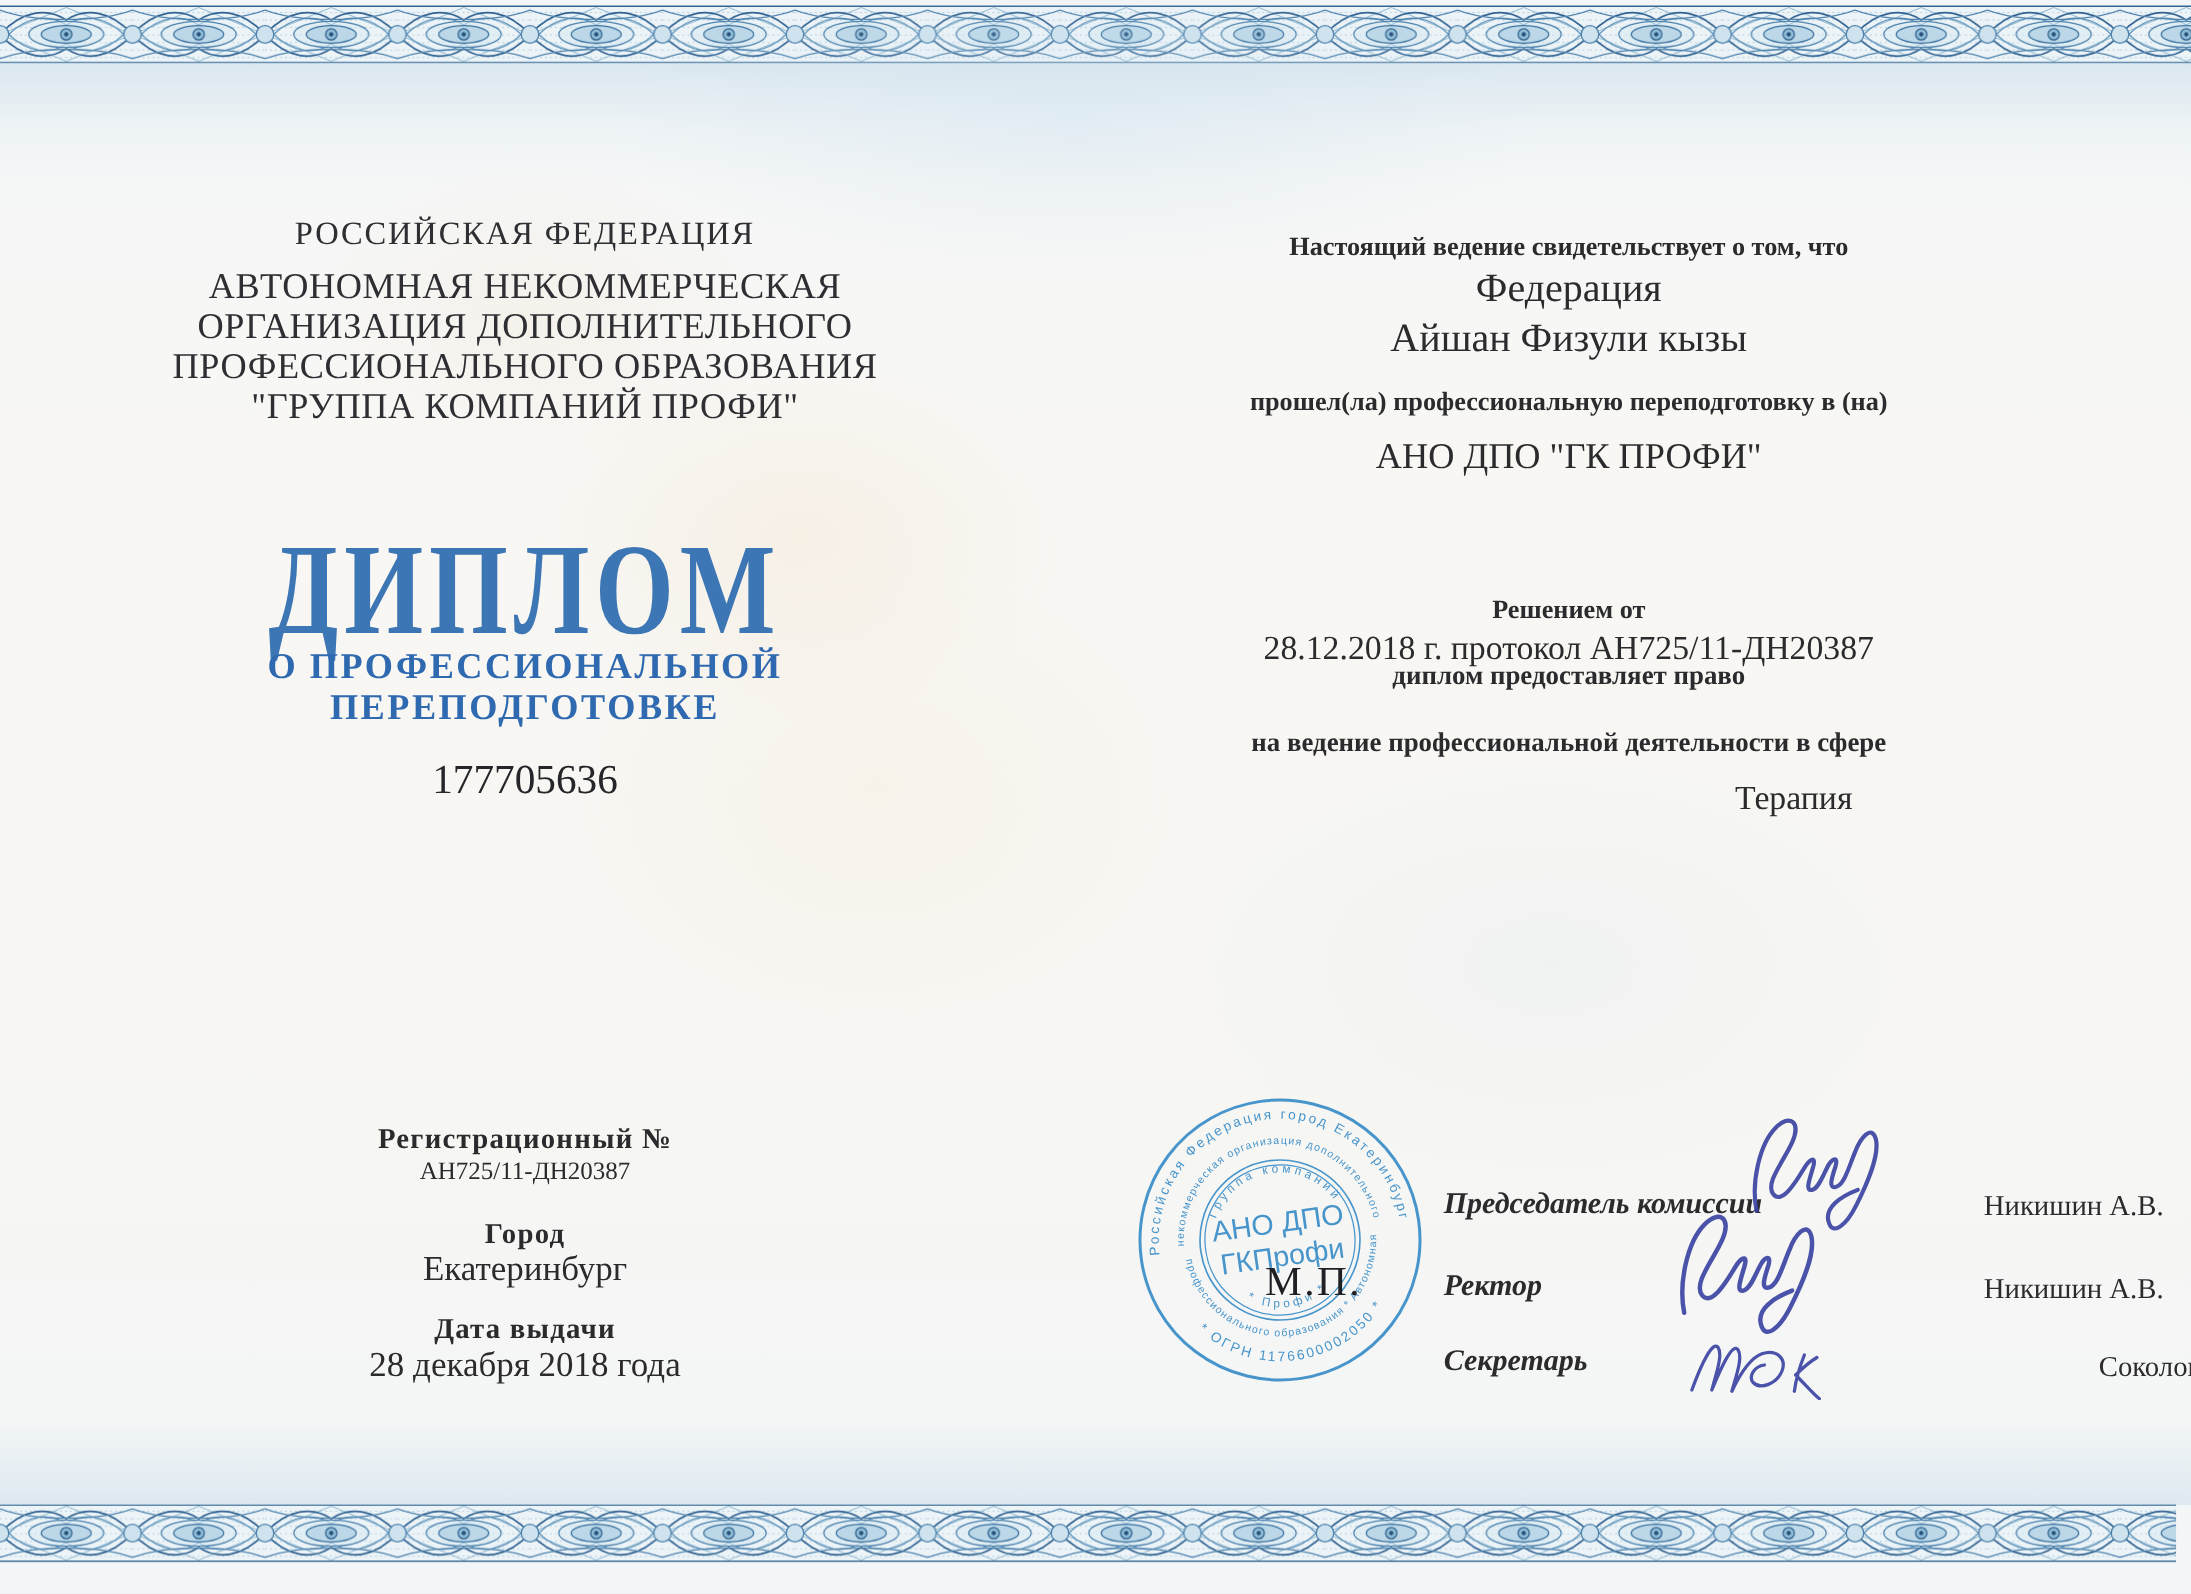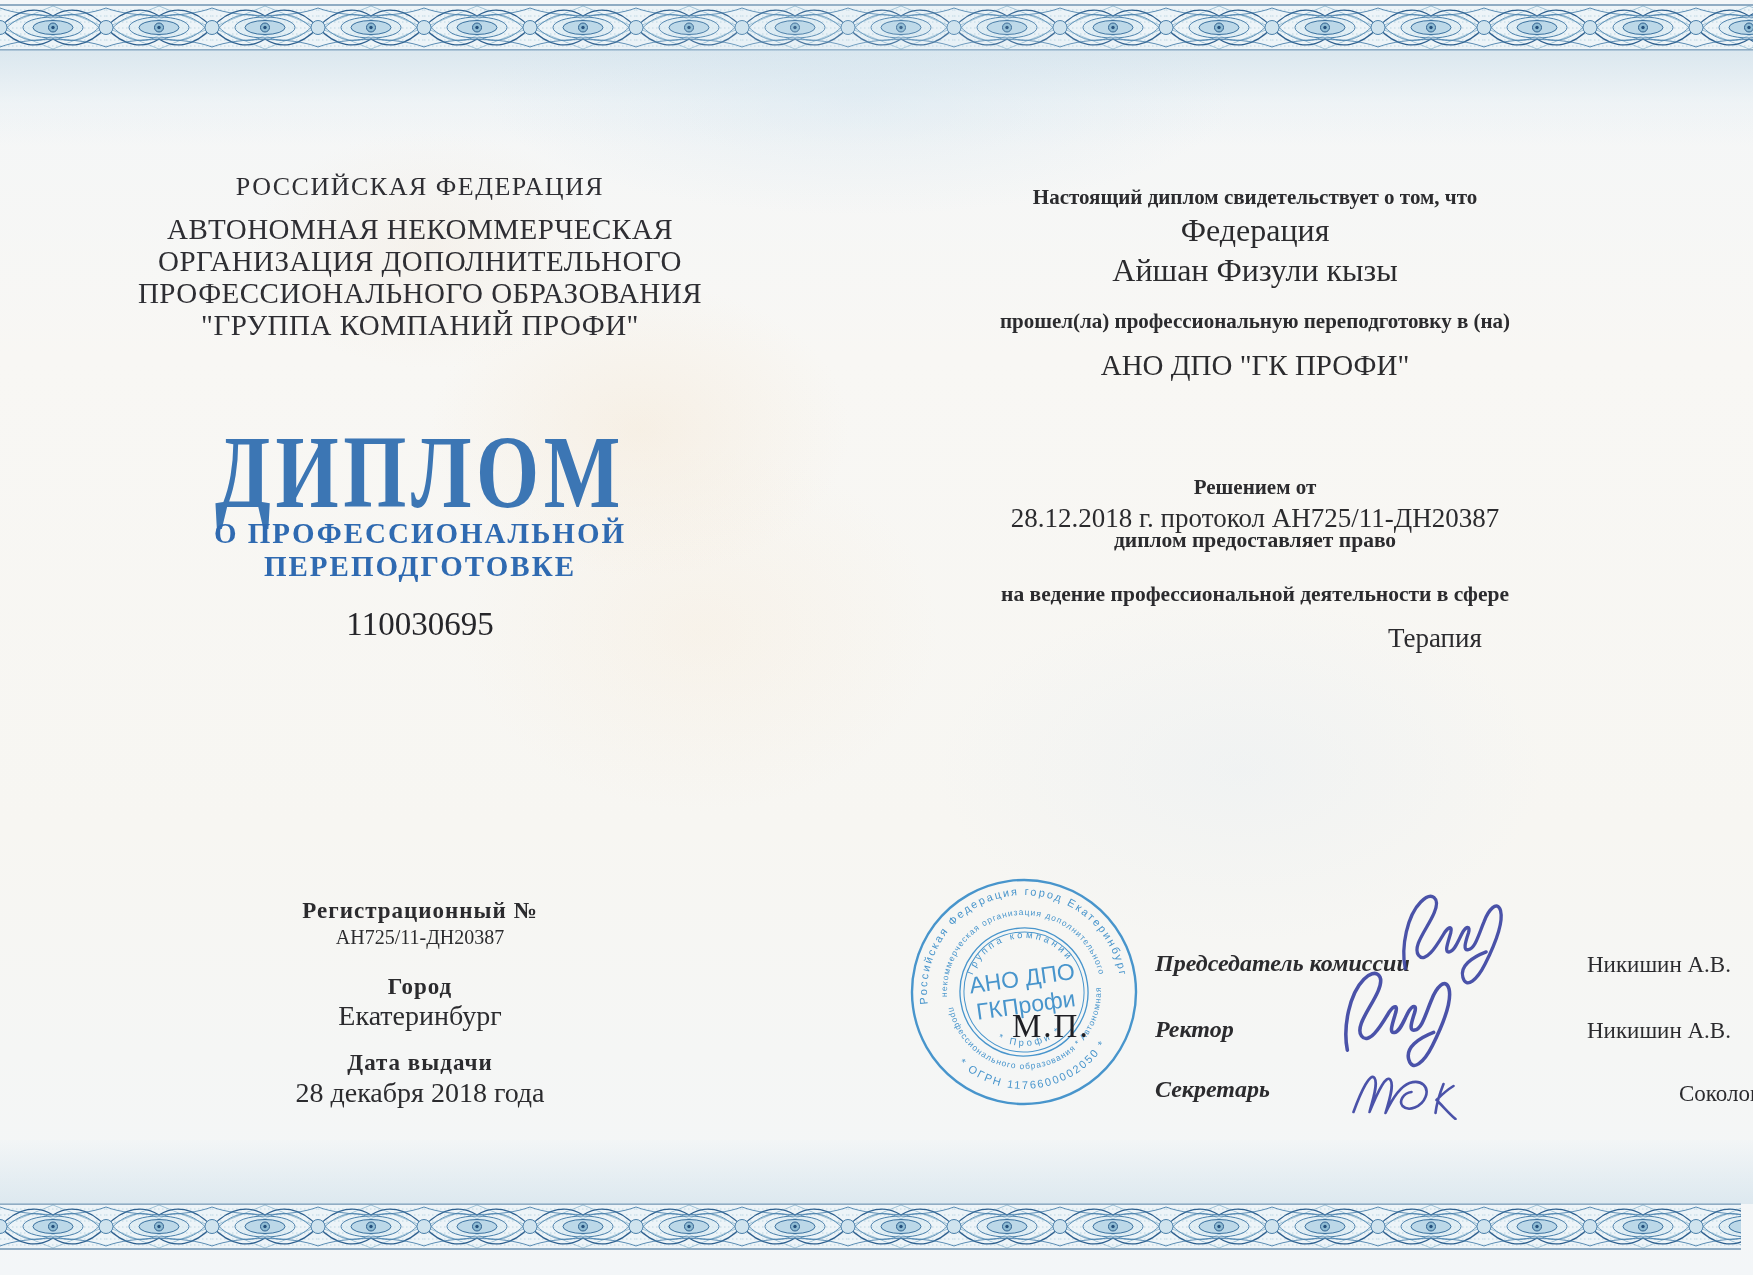--- a/index.html
+++ b/index.html
@@ -106,31 +106,31 @@
 
   <div class="abs col col-left">
     <div class="line fed">РОССИЙСКАЯ ФЕДЕРАЦИЯ</div>
     <div class="line orgline org1">АВТОНОМНАЯ НЕКОММЕРЧЕСКАЯ</div>
     <div class="line orgline org2">ОРГАНИЗАЦИЯ ДОПОЛНИТЕЛЬНОГО</div>
     <div class="line orgline org3">ПРОФЕССИОНАЛЬНОГО ОБРАЗОВАНИЯ</div>
     <div class="line orgline org4">"ГРУППА КОМПАНИЙ ПРОФИ"</div>
     <div class="line diploma-title">ДИПЛОМ</div>
     <div class="line subline sub1">О ПРОФЕССИОНАЛЬНОЙ</div>
     <div class="line subline sub2">ПЕРЕПОДГОТОВКЕ</div>
-    <div class="line serial">110030695</div>
+    <div class="line serial">177705636</div>
     <div class="line lab reg-label">Регистрационный №</div>
     <div class="line reg-value">АН725/11-ДН20387</div>
     <div class="line lab city-label">Город</div>
     <div class="line city-value">Екатеринбург</div>
     <div class="line lab date-label">Дата выдачи</div>
     <div class="line date-value">28 декабря 2018 года</div>
   </div>
 
   <div class="abs col col-right">
-    <div class="line statement">Настоящий диплом свидетельствует о том, что</div>
+    <div class="line statement">Настоящий ведение свидетельствует о том, что</div>
     <div class="line surname">Федерация</div>
     <div class="line holder-name">Айшан Физули кызы</div>
     <div class="line completion">прошел(ла) профессиональную переподготовку в (на)</div>
     <div class="line institution">АНО ДПО "ГК ПРОФИ"</div>
     <div class="line decision-label">Решением от</div>
     <div class="line decision-details">28.12.2018 г. протокол АН725/11-ДН20387</div>
     <div class="line entline ent1">диплом предоставляет право</div>
     <div class="line entline ent2">на ведение профессиональной деятельности в сфере</div>
     <div class="line field">Терапия</div>
   </div>

